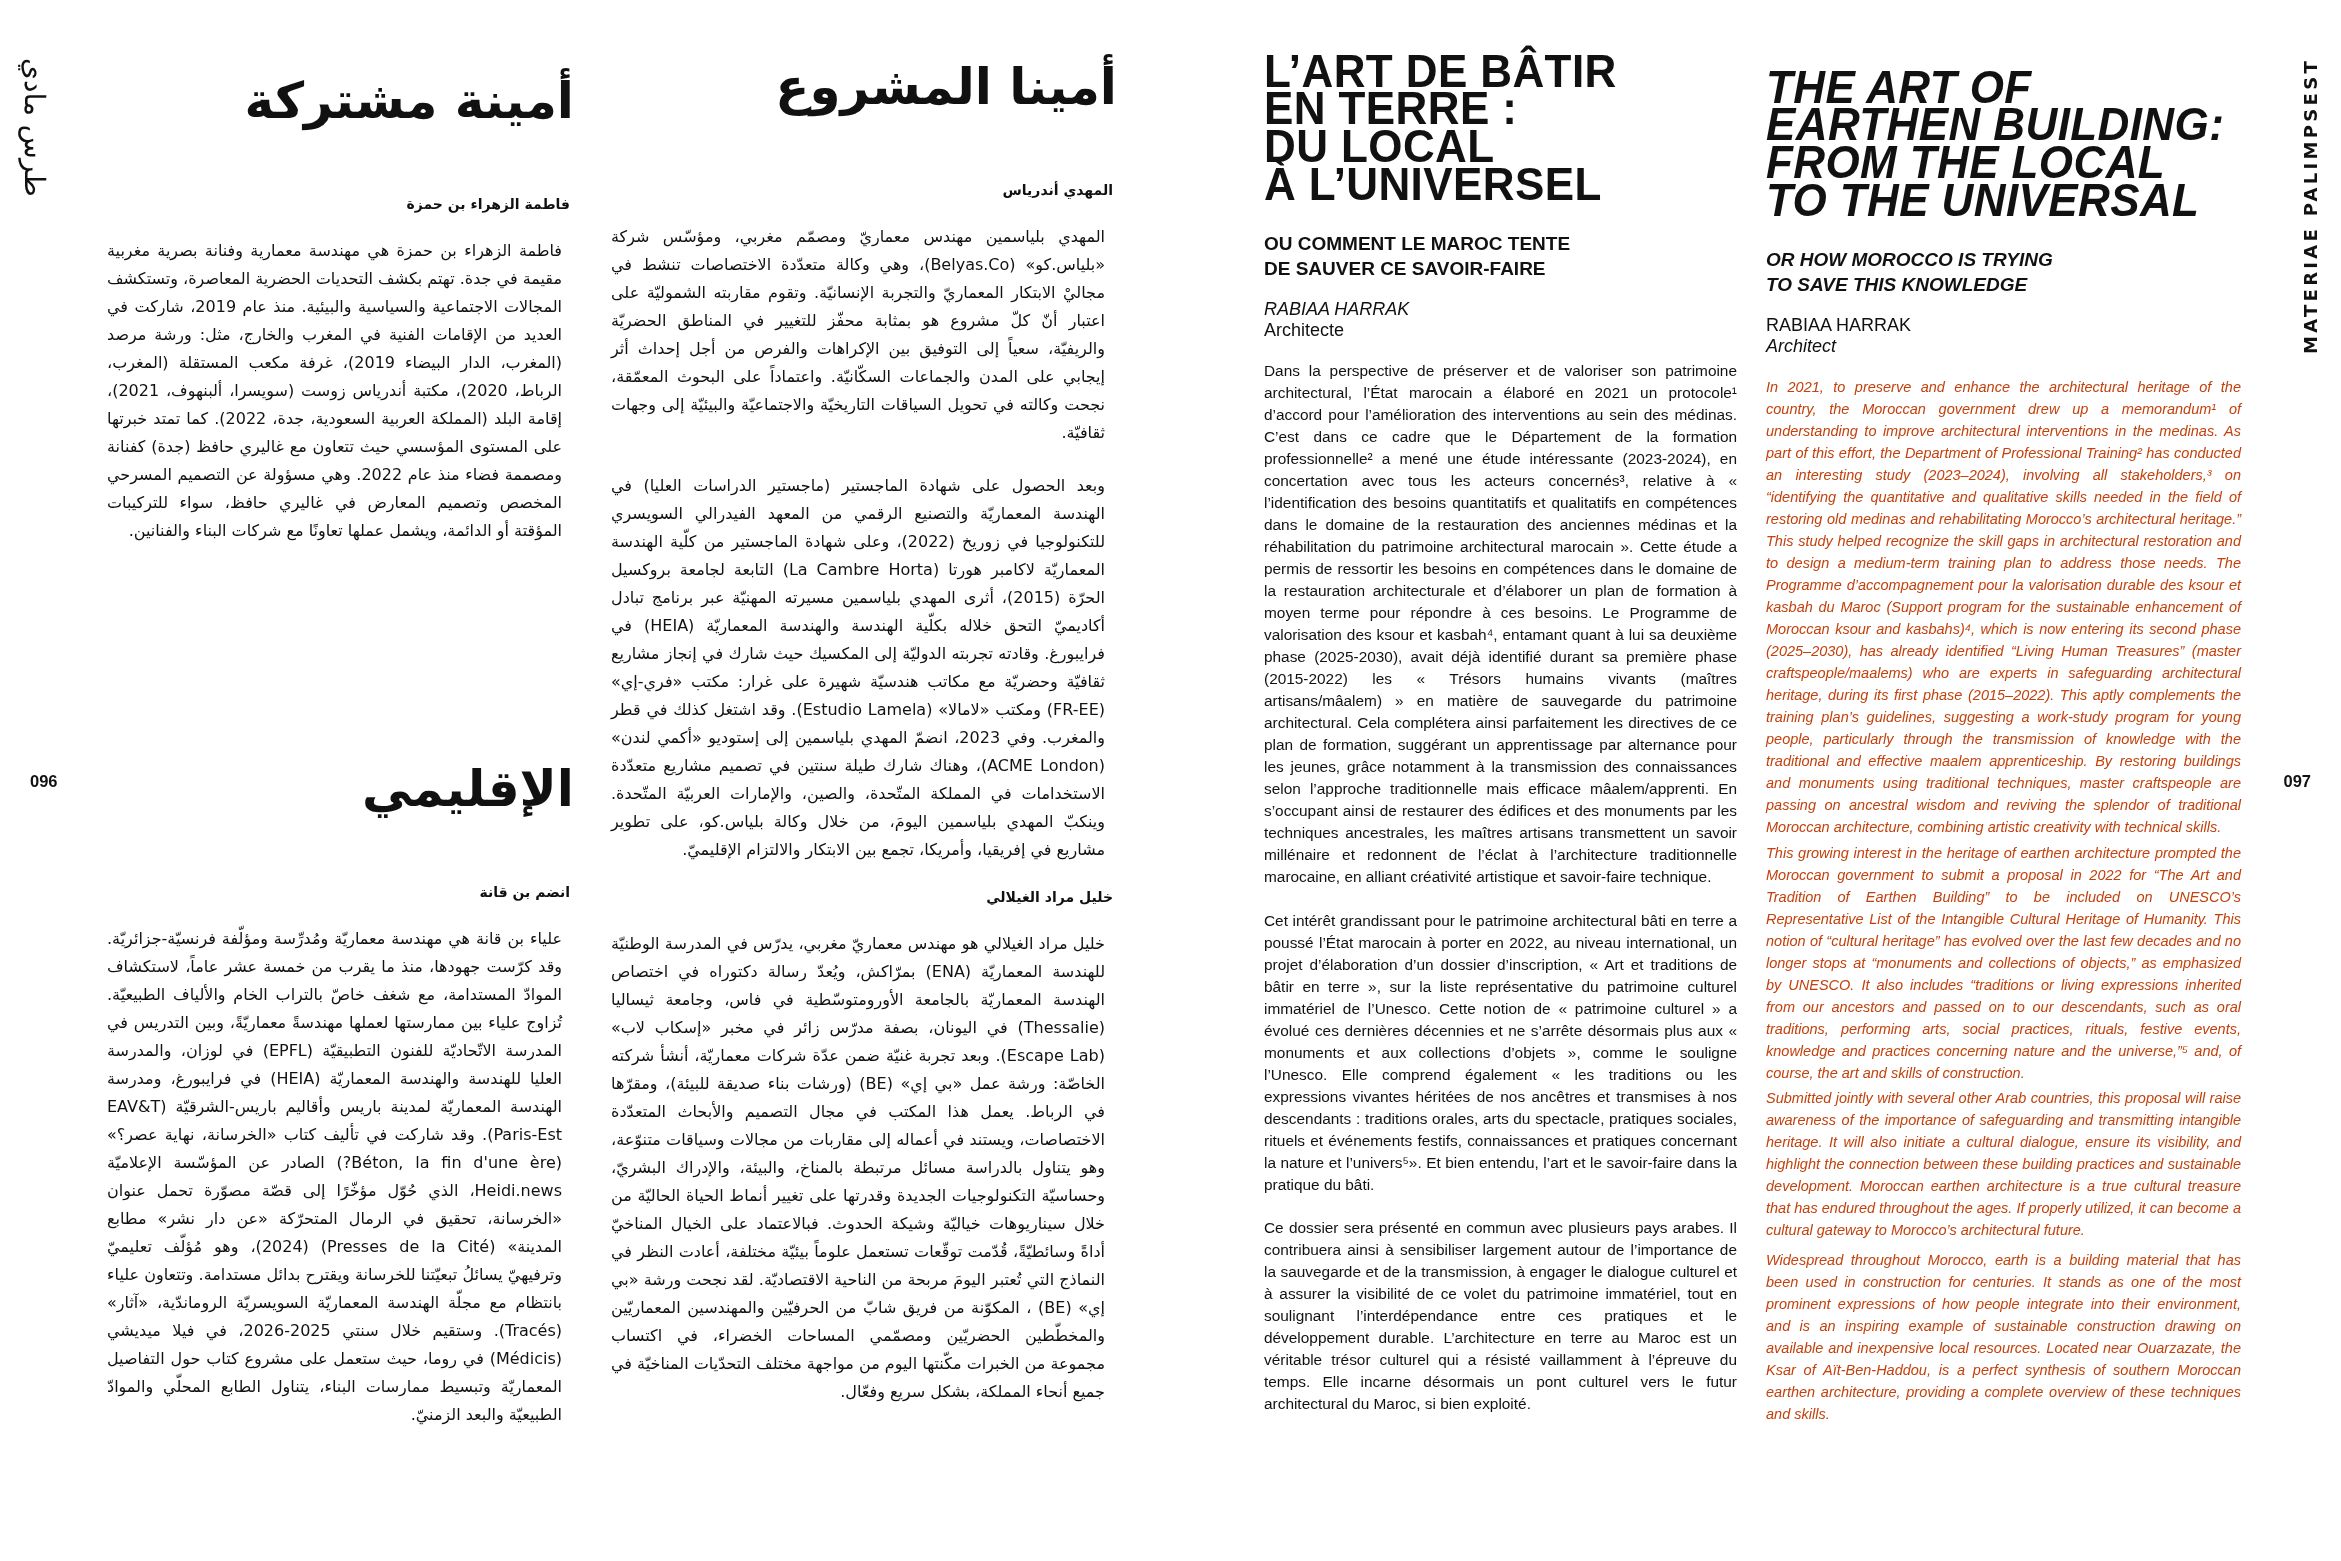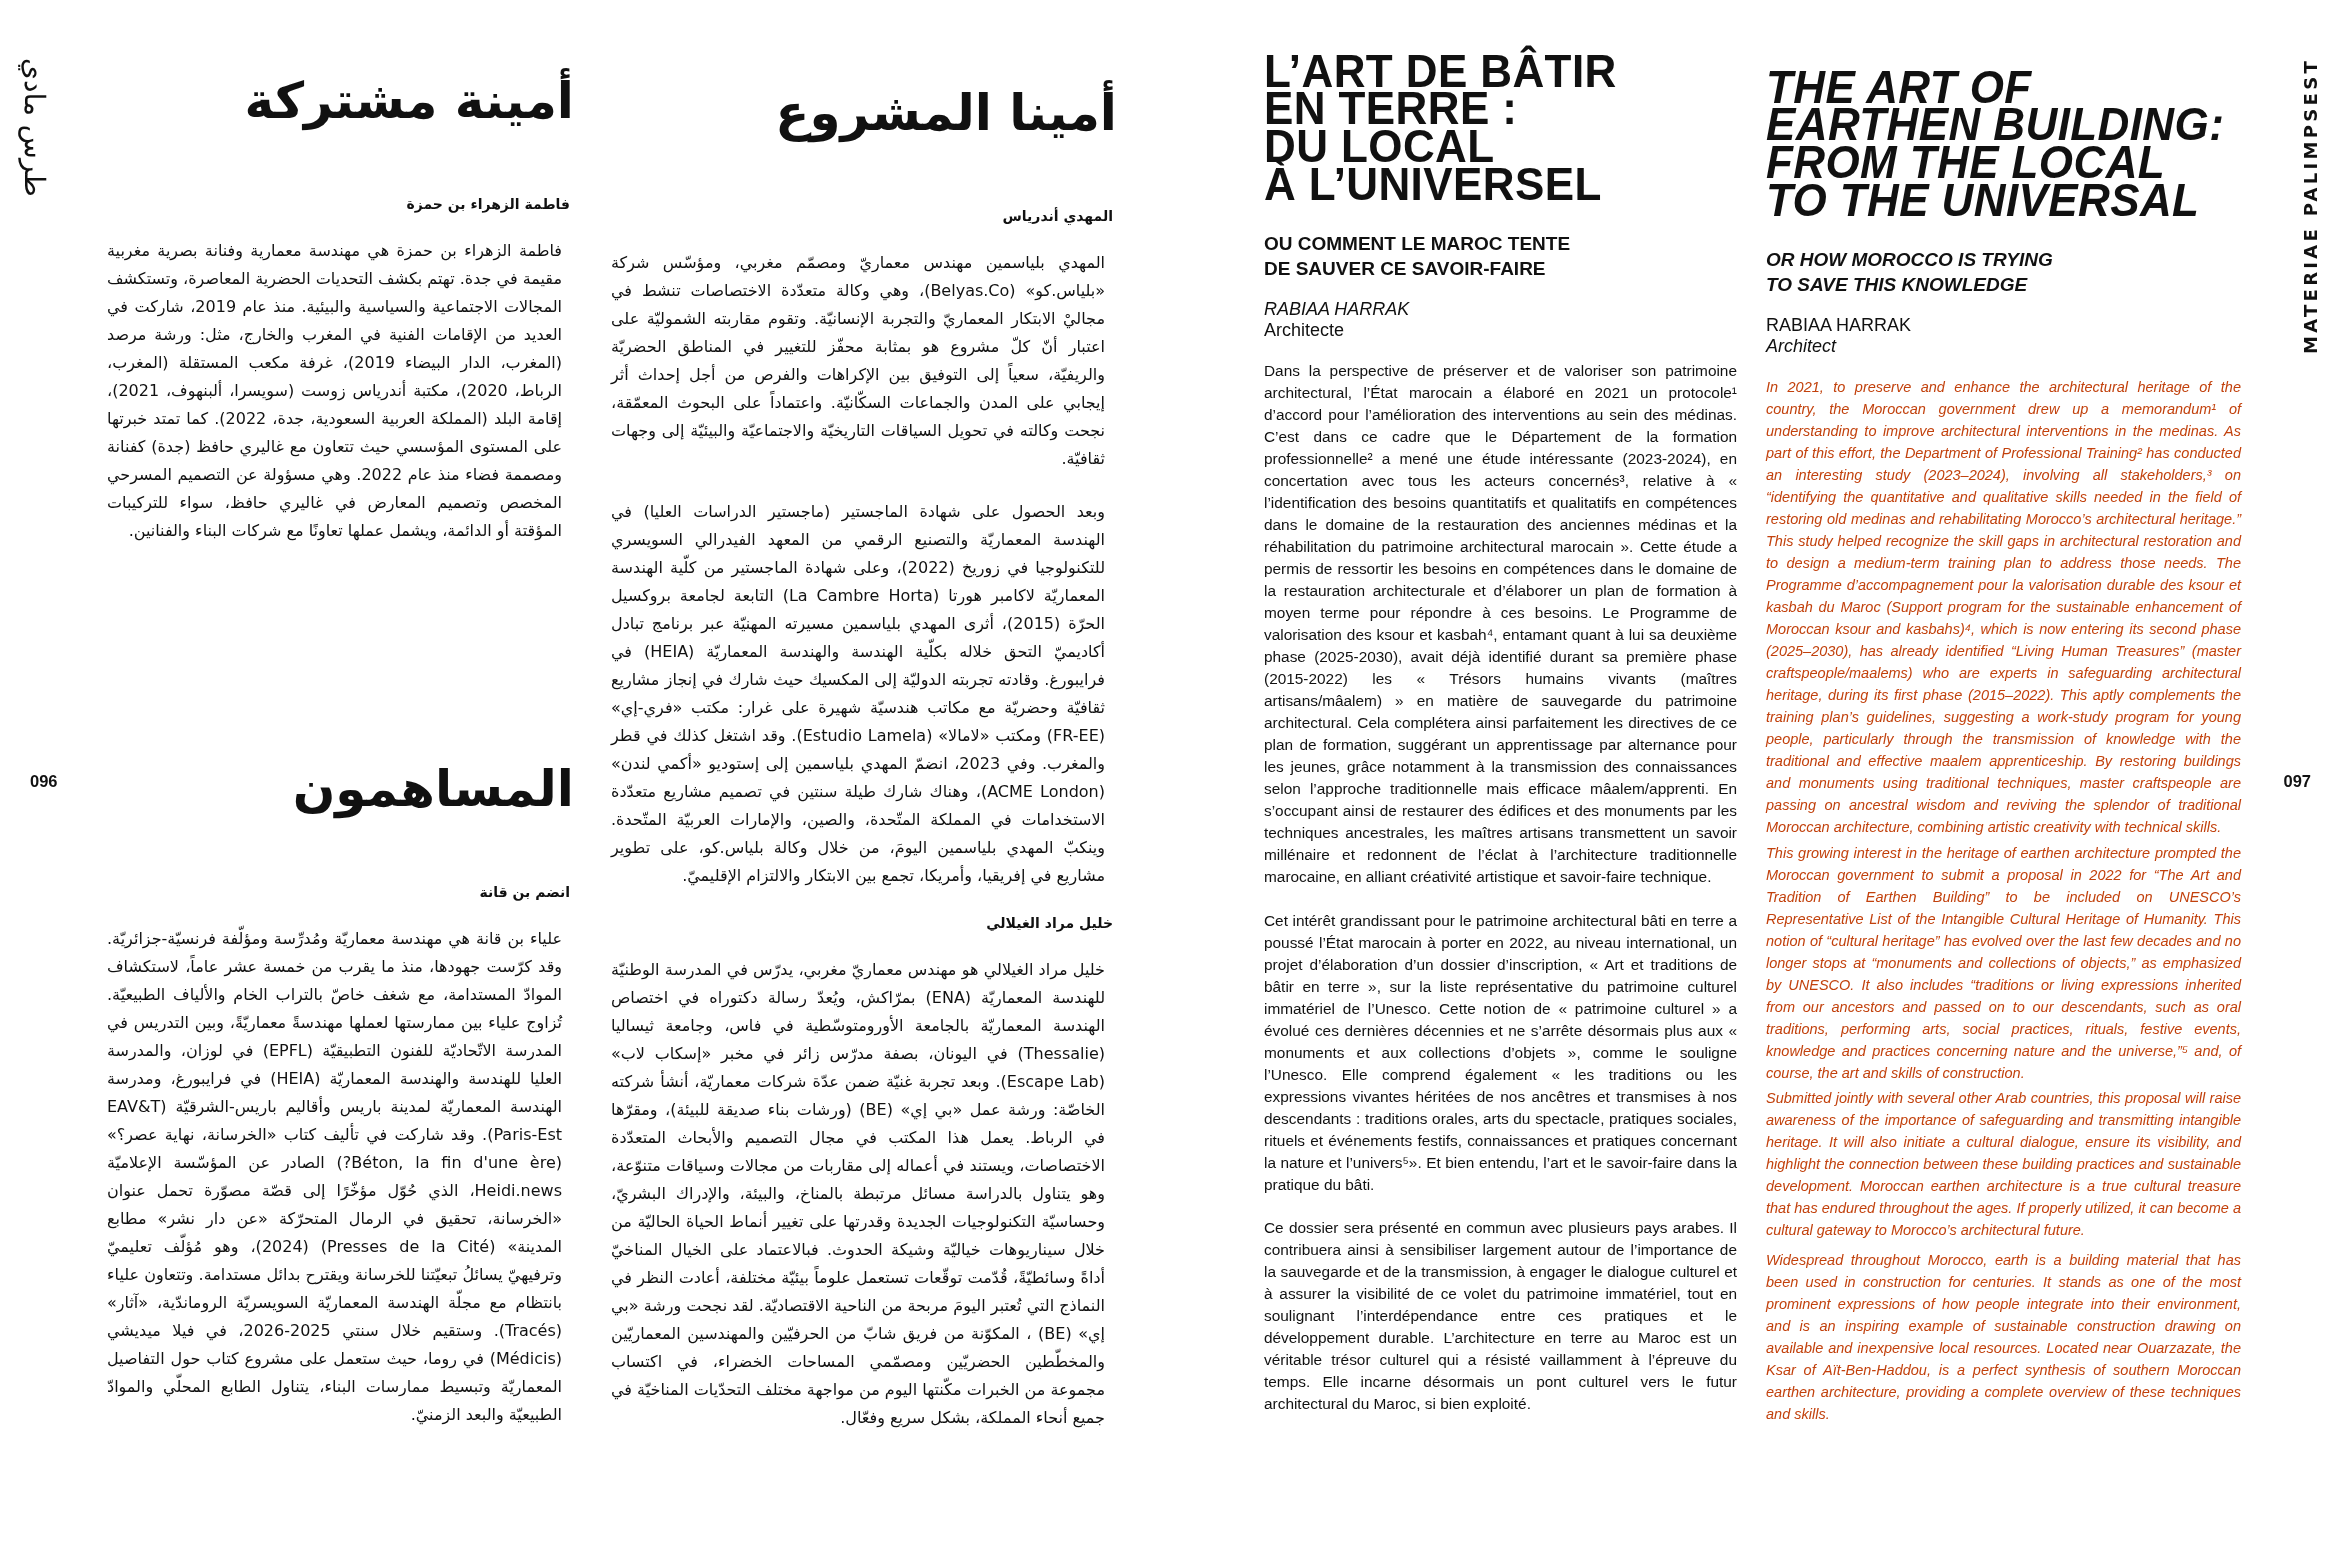--- a/index.html
+++ b/index.html
@@ -27,37 +27,37 @@
   .fr-p{font-family:"Liberation Sans",sans-serif;font-size:15.4px;line-height:22px;margin:0;text-align:justify;}
   .en-p{font-family:"Liberation Sans",sans-serif;font-style:italic;font-size:14.5px;line-height:22px;margin:0 0 3.3px 0;text-align:justify;color:#c2410c;}
 </style>
 </head>
 <body>
 
 <div class="page left-page">
   <div class="side-vertical-ar">طرس مادي</div>
   <div class="page-num pn-left">096</div>
 
-  <div class="ar-col col-b" style="top:88px;">
+  <div class="ar-col col-b" style="top:62px;">
     <h1 class="ar-h1">أمينا المشروع</h1>
     <h3 class="ar-name" style="margin-top:69px;">المهدي أندرياس</h3>
     <p class="ar-p" style="margin-top:25px;">المهدي بلياسمين مهندس معماريّ ومصمّم مغربي، ومؤسّس شركة «بلياس.كو» (Belyas.Co)، وهي وكالة متعدّدة الاختصاصات تنشط في مجاليْ الابتكار المعماريّ والتجربة الإنسانيّة. وتقوم مقاربته الشموليّة على اعتبار أنّ كلّ مشروع هو بمثابة محفّز للتغيير في المناطق الحضريّة والريفيّة، سعياً إلى التوفيق بين الإكراهات والفرص من أجل إحداث أثر إيجابي على المدن والجماعات السكّانيّة. واعتماداً على البحوث المعمّقة، نجحت وكالته في تحويل السياقات التاريخيّة والاجتماعيّة والبيئيّة إلى وجهات ثقافيّة.</p>
     <p class="ar-p" style="margin-top:25px;">وبعد الحصول على شهادة الماجستير (ماجستير الدراسات العليا) في الهندسة المعماريّة والتصنيع الرقمي من المعهد الفيدرالي السويسري للتكنولوجيا في زوريخ (2022)، وعلى شهادة الماجستير من كلّية الهندسة المعماريّة لاكامبر هورتا (La Cambre Horta) التابعة لجامعة بروكسيل الحرّة (2015)، أثرى المهدي بلياسمين مسيرته المهنيّة عبر برنامج تبادل أكاديميّ التحق خلاله بكلّية الهندسة والهندسة المعماريّة (HEIA) في فرايبورغ. وقادته تجربته الدوليّة إلى المكسيك حيث شارك في إنجاز مشاريع ثقافيّة وحضريّة مع مكاتب هندسيّة شهيرة على غرار: مكتب «فري-إي» (FR-EE) ومكتب «لامالا» (Estudio Lamela). وقد اشتغل كذلك في قطر والمغرب. وفي 2023، انضمّ المهدي بلياسمين إلى إستوديو «أكمي لندن» (ACME London)، وهناك شارك طيلة سنتين في تصميم مشاريع متعدّدة الاستخدامات في المملكة المتّحدة، والصين، والإمارات العربيّة المتّحدة. وينكبّ المهدي بلياسمين اليومَ، من خلال وكالة بلياس.كو، على تطوير مشاريع في إفريقيا، وأمريكا، تجمع بين الابتكار والالتزام الإقليميّ.</p>
     <h3 class="ar-name" style="margin-top:25px;">خليل مراد الغيلالي</h3>
     <p class="ar-p" style="margin-top:25px;">خليل مراد الغيلالي هو مهندس معماريّ مغربي، يدرّس في المدرسة الوطنيّة للهندسة المعماريّة (ENA) بمرّاكش، ويُعدّ رسالة دكتوراه في اختصاص الهندسة المعماريّة بالجامعة الأورومتوسّطية في فاس، وجامعة ثيساليا (Thessalie) في اليونان، بصفة مدرّس زائر في مخبر «إسكاب لاب» (Escape Lab). وبعد تجربة غنيّة ضمن عدّة شركات معماريّة، أنشأ شركته الخاصّة: ورشة عمل «بي إي» (BE) (ورشات بناء صديقة للبيئة)، ومقرّها في الرباط. يعمل هذا المكتب في مجال التصميم والأبحاث المتعدّدة الاختصاصات، ويستند في أعماله إلى مقاربات من مجالات وسياقات متنوّعة، وهو يتناول بالدراسة مسائل مرتبطة بالمناخ، والبيئة، والإدراك البشريّ، وحساسيّة التكنولوجيات الجديدة وقدرتها على تغيير أنماط الحياة الحاليّة من خلال سيناريوهات خياليّة وشيكة الحدوث. فبالاعتماد على الخيال المناخيّ أداةً وسائطيّةً، قُدّمت توقّعات تستعمل علوماً بيئيّة مختلفة، أعادت النظر في النماذج التي تُعتبر اليومَ مربحة من الناحية الاقتصاديّة. لقد نجحت ورشة «بي إي» (BE) ، المكوّنة من فريق شابّ من الحرفيّين والمهندسين المعماريّين والمخطّطين الحضريّين ومصمّمي المساحات الخضراء، في اكتساب مجموعة من الخبرات مكّنتها اليوم من مواجهة مختلف التحدّيات المناخيّة في جميع أنحاء المملكة، بشكل سريع وفعّال.</p>
   </div>
 
   <div class="ar-col col-a" style="top:76px;">
     <h1 class="ar-h1">أمينة مشتركة</h1>
     <h3 class="ar-name" style="margin-top:69px;">فاطمة الزهراء بن حمزة</h3>
     <p class="ar-p" style="margin-top:25px;">فاطمة الزهراء بن حمزة هي مهندسة معمارية وفنانة بصرية مغربية مقيمة في جدة. تهتم بكشف التحديات الحضرية المعاصرة، وتستكشف المجالات الاجتماعية والسياسية والبيئية. منذ عام 2019، شاركت في العديد من الإقامات الفنية في المغرب والخارج، مثل: ورشة مرصد (المغرب، الدار البيضاء 2019)، غرفة مكعب المستقلة (المغرب، الرباط، 2020)، مكتبة أندرياس زوست (سويسرا، ألبنهوف، 2021)، إقامة البلد (المملكة العربية السعودية، جدة، 2022). كما تمتد خبرتها على المستوى المؤسسي حيث تتعاون مع غاليري حافظ (جدة) كفنانة ومصممة فضاء منذ عام 2022. وهي مسؤولة عن التصميم المسرحي المخصص وتصميم المعارض في غاليري حافظ، سواء للتركيبات المؤقتة أو الدائمة، ويشمل عملها تعاونًا مع شركات البناء والفنانين.</p>
   </div>
 
   <div class="ar-col col-a" style="top:764px;">
-    <h1 class="ar-h1">المساهمون</h1>
+    <h1 class="ar-h1">الإقليمي</h1>
     <h3 class="ar-name" style="margin-top:69px;">انضم بن قانة</h3>
     <p class="ar-p" style="margin-top:25px;">علياء بن قانة هي مهندسة معماريّة ومُدرِّسة ومؤلّفة فرنسيّة-جزائريّة. وقد كرّست جهودها، منذ ما يقرب من خمسة عشر عاماً، لاستكشاف الموادّ المستدامة، مع شغف خاصّ بالتراب الخام والألياف الطبيعيّة. تُزاوج علياء بين ممارستها لعملها مهندسةً معماريّةً، وبين التدريس في المدرسة الاتّحاديّة للفنون التطبيقيّة (EPFL) في لوزان، والمدرسة العليا للهندسة والهندسة المعماريّة (HEIA) في فرايبورغ، ومدرسة الهندسة المعماريّة لمدينة باريس وأقاليم باريس-الشرقيّة (EAV&amp;T Paris-Est). وقد شاركت في تأليف كتاب «الخرسانة، نهاية عصر؟» (Béton, la fin d'une ère?) الصادر عن المؤسّسة الإعلاميّة Heidi.news، الذي حُوّل مؤخّرًا إلى قصّة مصوّرة تحمل عنوان «الخرسانة، تحقيق في الرمال المتحرّكة «عن دار نشر» مطابع المدينة» (Presses de la Cité) (2024)، وهو مُؤلّف تعليميّ وترفيهيّ يسائلُ تبعيّتنا للخرسانة ويقترح بدائل مستدامة. وتتعاون علياء بانتظام مع مجلّة الهندسة المعماريّة السويسريّة الروماندّية، «آثار» (Tracés). وستقيم خلال سنتي 2025-2026، في فيلا ميديشي (Médicis) في روما، حيث ستعمل على مشروع كتاب حول التفاصيل المعماريّة وتبسيط ممارسات البناء، يتناول الطابع المحلّي والموادّ الطبيعيّة والبعد الزمنيّ.</p>
   </div>
 </div>
 
 <div class="page right-page">
   <div class="side-vertical-en">MATERIAE PALIMPSEST</div>
   <div class="page-num pn-right">097</div>
 </div>
 

